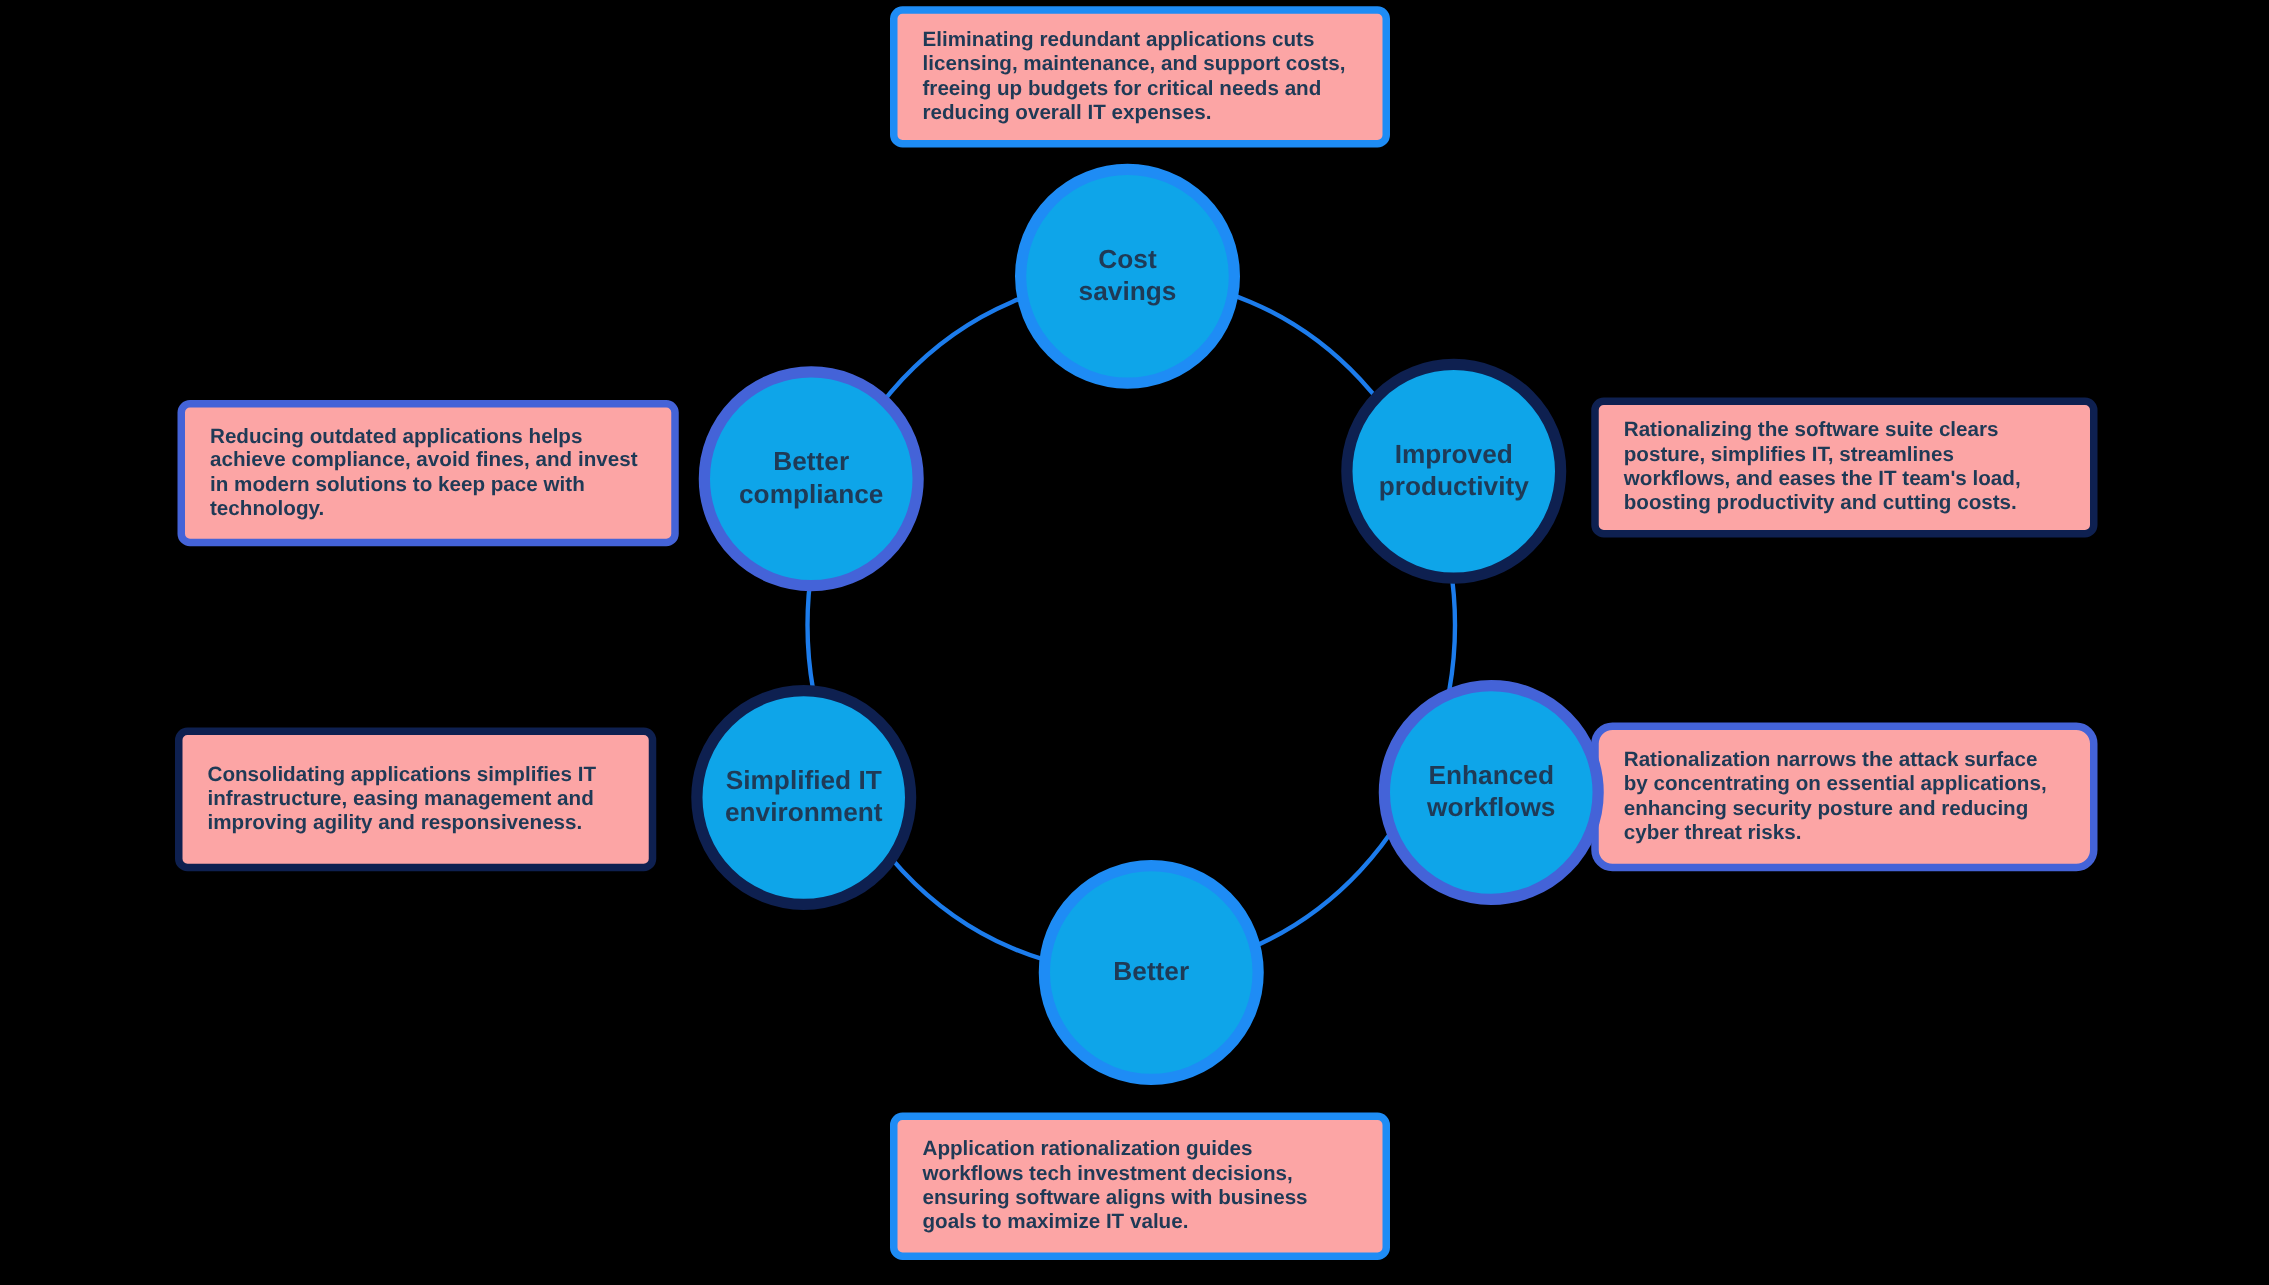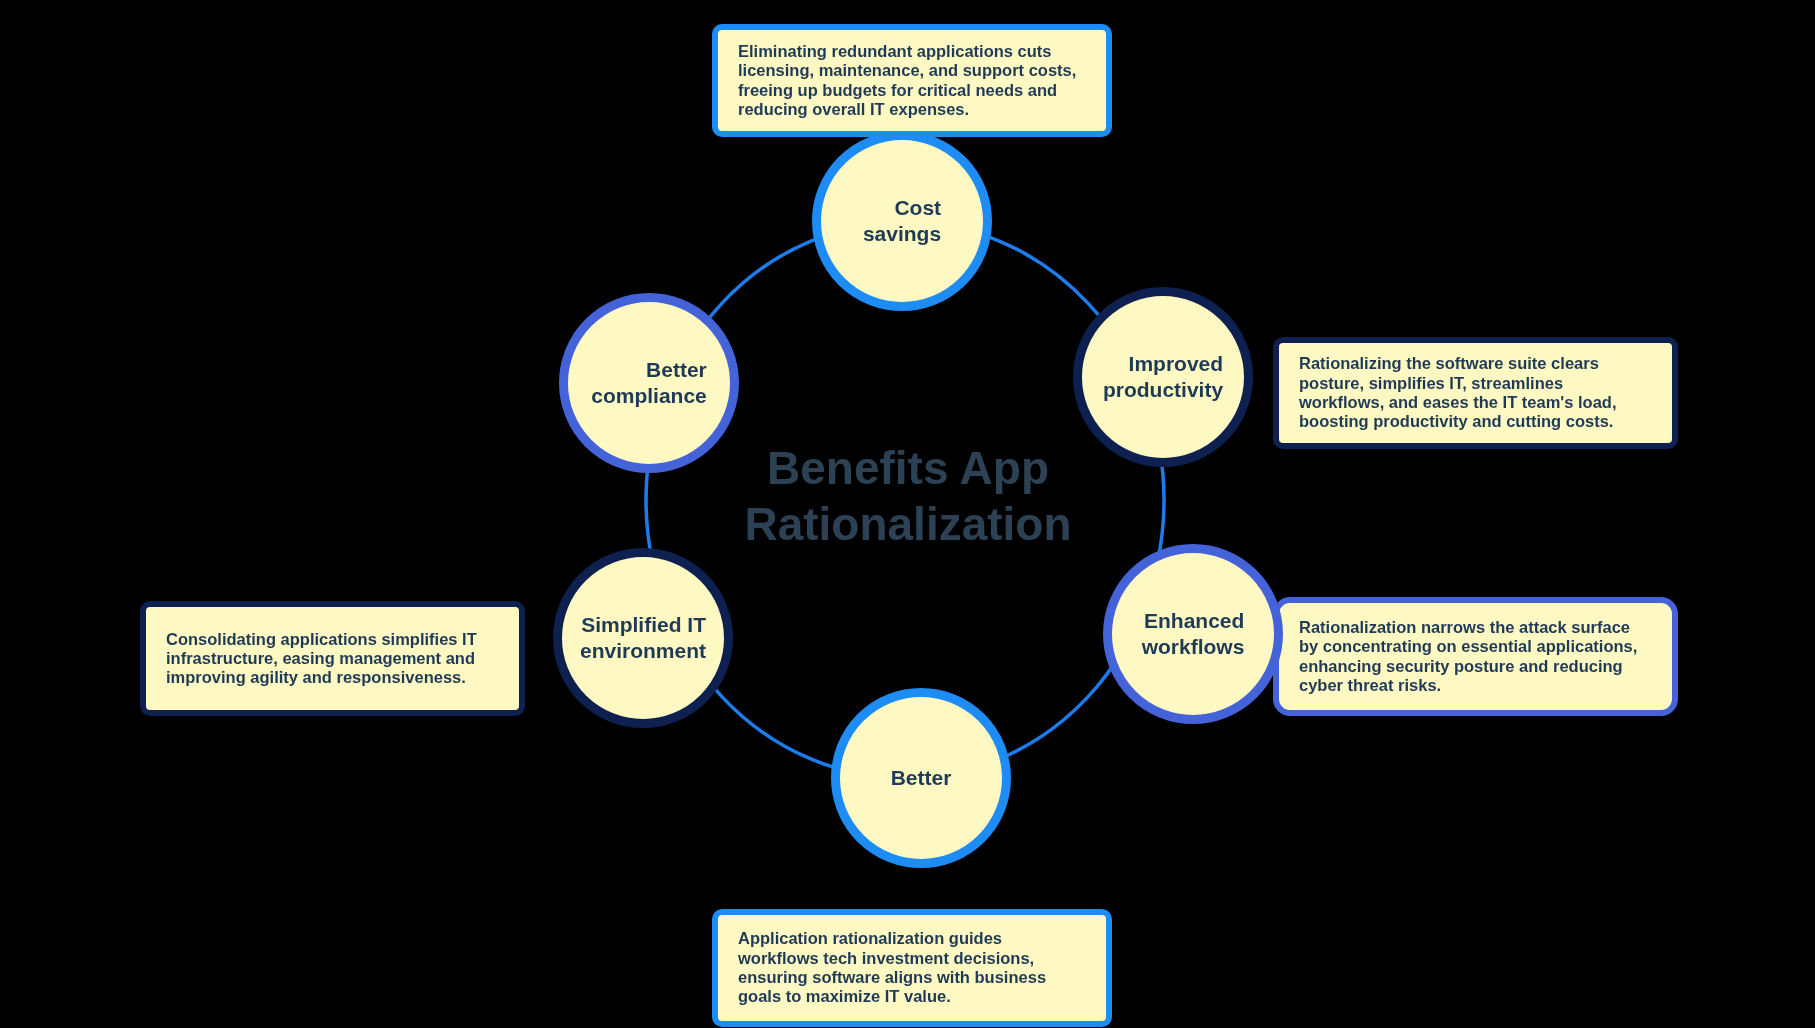--- a/index.html
+++ b/index.html
@@ -5,39 +5,38 @@
   html,body{margin:0;padding:0;background:#000;}
   .canvas{
     position:relative;width:1815px;height:1028px;background:#000;
     font-family:"Liberation Sans",sans-serif;overflow:hidden;
   }
   svg.ring-layer{position:absolute;left:0;top:0;width:1815px;height:1028px;}
   .ring{fill:none;stroke:var(--accent,#1C7CEC);stroke-width:3.5px;}
 
   .node{
     position:absolute;width:180px;height:180px;border-radius:50%;
-    background:#fef9c3;border:9px solid var(--accent,#1E8CF5);
+    background:#0ea5e9;border:9px solid var(--accent,#1E8CF5);
     box-sizing:border-box;display:flex;align-items:center;justify-content:center;
-    text-align:right;
+    text-align:center;
   }
   .node-label{font-size:21px;font-weight:bold;color:#1F3A56;line-height:1.26;}
   .node-label span{display:block;}
 
   .node-cost{left:812px;top:131px;}
   .node-productivity{left:1073px;top:287px;}
   .node-security{left:1103px;top:544px;}
   .node-decision{left:831px;top:688px;}
   .node-simplified{left:553px;top:548px;}
   .node-compliance{left:559px;top:293px;}
 
   .infobox{
-    position:absolute;background:#fef9c3;border:6px solid var(--accent,#1E8CF5);
+    position:absolute;background:#fca5a5;border:6px solid var(--accent,#1E8CF5);
     border-radius:10px;box-sizing:border-box;display:flex;align-items:center;
     padding:10px 20px;
-    margin-top:19px;
   }
   .infobox p{margin:0;font-size:16.5px;font-weight:bold;color:#1F3A56;line-height:1.17;}
 
   .box-cost{left:712px;top:5px;width:400px;height:113px;}
   .box-productivity{left:1273px;top:318px;width:405px;height:112px;}
   .box-security{left:1273px;top:578px;width:405px;height:119px;border-radius:17px;}
   .box-decision{left:712px;top:890px;width:400px;height:118px;}
   .box-simplified{left:140px;top:582px;width:385px;height:115px;}
   .box-compliance{left:142px;top:320px;width:401px;height:117px;}
 
@@ -69,20 +68,23 @@
   </div>
 
   <div class="infobox box-decision" style="--accent: #1E8CF5;">
     <p>Application rationalization guides workflows tech investment decisions, ensuring software aligns with business goals to maximize IT value.</p>
   </div>
 
   <div class="infobox box-simplified" style="--accent: #0E2050;">
     <p>Consolidating applications simplifies IT infrastructure, easing management and improving agility and responsiveness.</p>
   </div>
 
+  <div class="infobox box-compliance" style="--accent: #4463D8;">
+    <p>Reducing outdated applications helps achieve compliance, avoid fines, and invest in modern solutions to keep pace with technology.</p>
+  </div>
 
   <div class="node node-cost" style="--accent: #1E8CF5;">
     <div class="node-label">
       <span>Cost</span>
       <span>savings</span>
     </div>
   </div>
 
   <div class="node node-productivity" style="--accent: #0E2050;">
     <div class="node-label">
@@ -111,18 +113,14 @@
     </div>
   </div>
 
   <div class="node node-compliance" style="--accent: #4463D8;">
     <div class="node-label">
       <span>Better</span>
       <span>compliance</span>
     </div>
   </div>
 
-  <div class="diagram-title">
-    <span>Benefits App</span>
-    <span>Rationalization</span>
-  </div>
 
 </div>
 
 </body></html>

